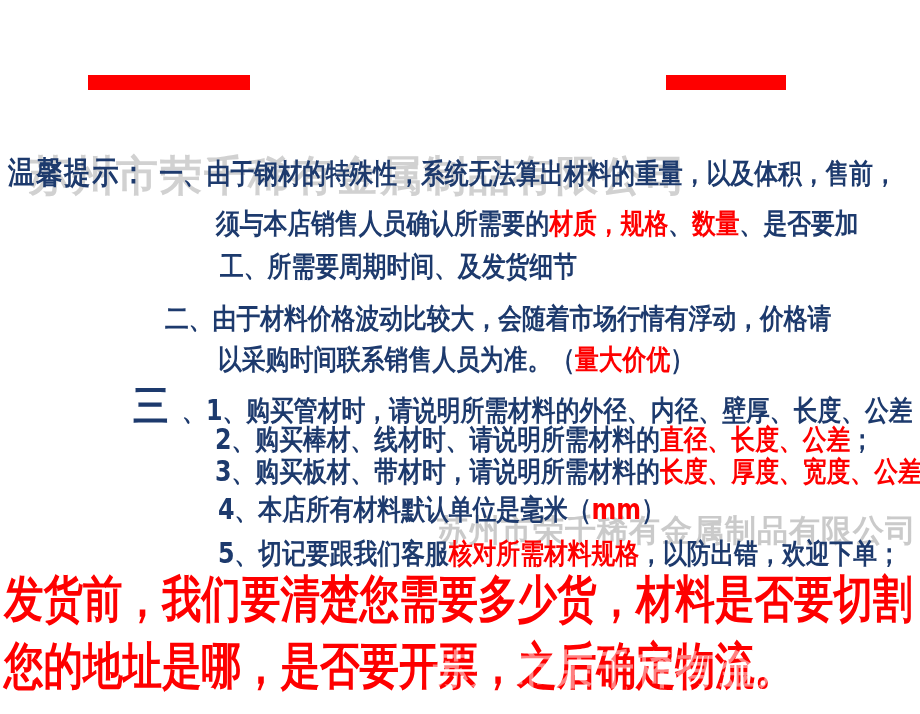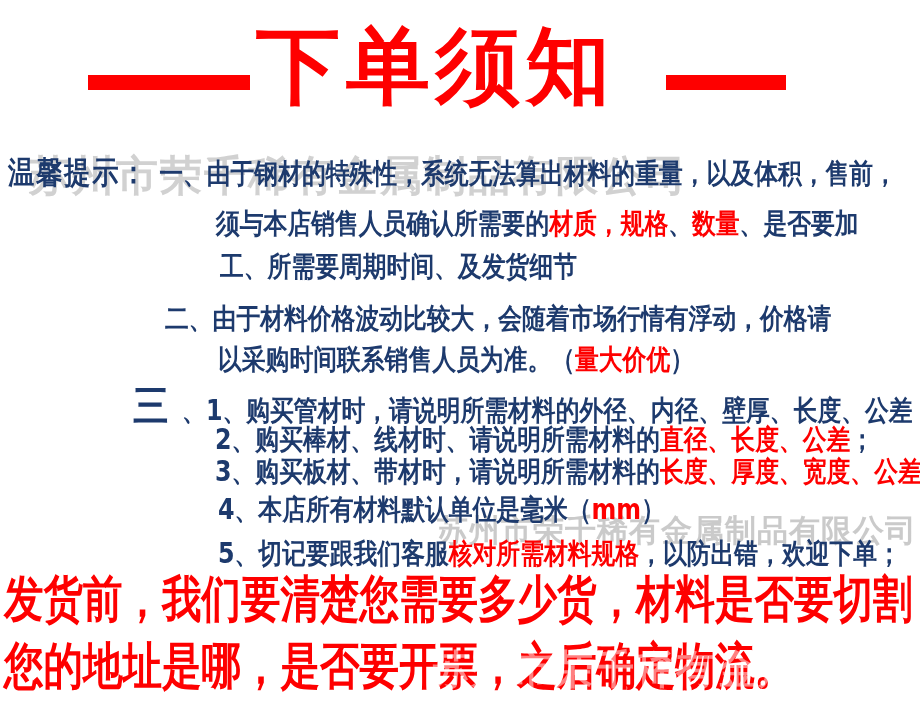--- a/index.html
+++ b/index.html
@@ -99,21 +99,20 @@
     white-space: nowrap;
     letter-spacing: 0px;
   }
 </style>
 </head>
 <body>
 
 <div class="page" style="background: rgb(255, 255, 255);">
 
   <div class="title-dash left"></div>
-  <h1 class="title">下单须知</h1>
   <div class="title-dash right"></div>
 
   <div class="wm wm-top">苏州市荣千稀有金属制品有限公司</div>
   <div class="wm wm-mid">苏州市荣千稀有金属制品有限公司</div>
   <div class="wm wm-bottom">苏州市荣千稀有金属制品有限公司</div>
 
   <div class="notice">
       <div class="notice-line" style="top: 152px; left: 8px;"><span class="seg-label">温馨提示： </span><span>一、由于钢材的特殊性，系统无法算出材料的重量，以及体积，售前，</span></div>
       <div class="notice-line" style="top: 205px; left: 216px;"><span>须与本店销售人员确认所需要的</span><span class="seg-red">材质，规格</span><span>、</span><span class="seg-red">数量</span><span>、是否要加</span></div>
       <div class="notice-line" style="top: 248px; left: 220px;"><span>工、所需要周期时间、及发货细节</span></div>

